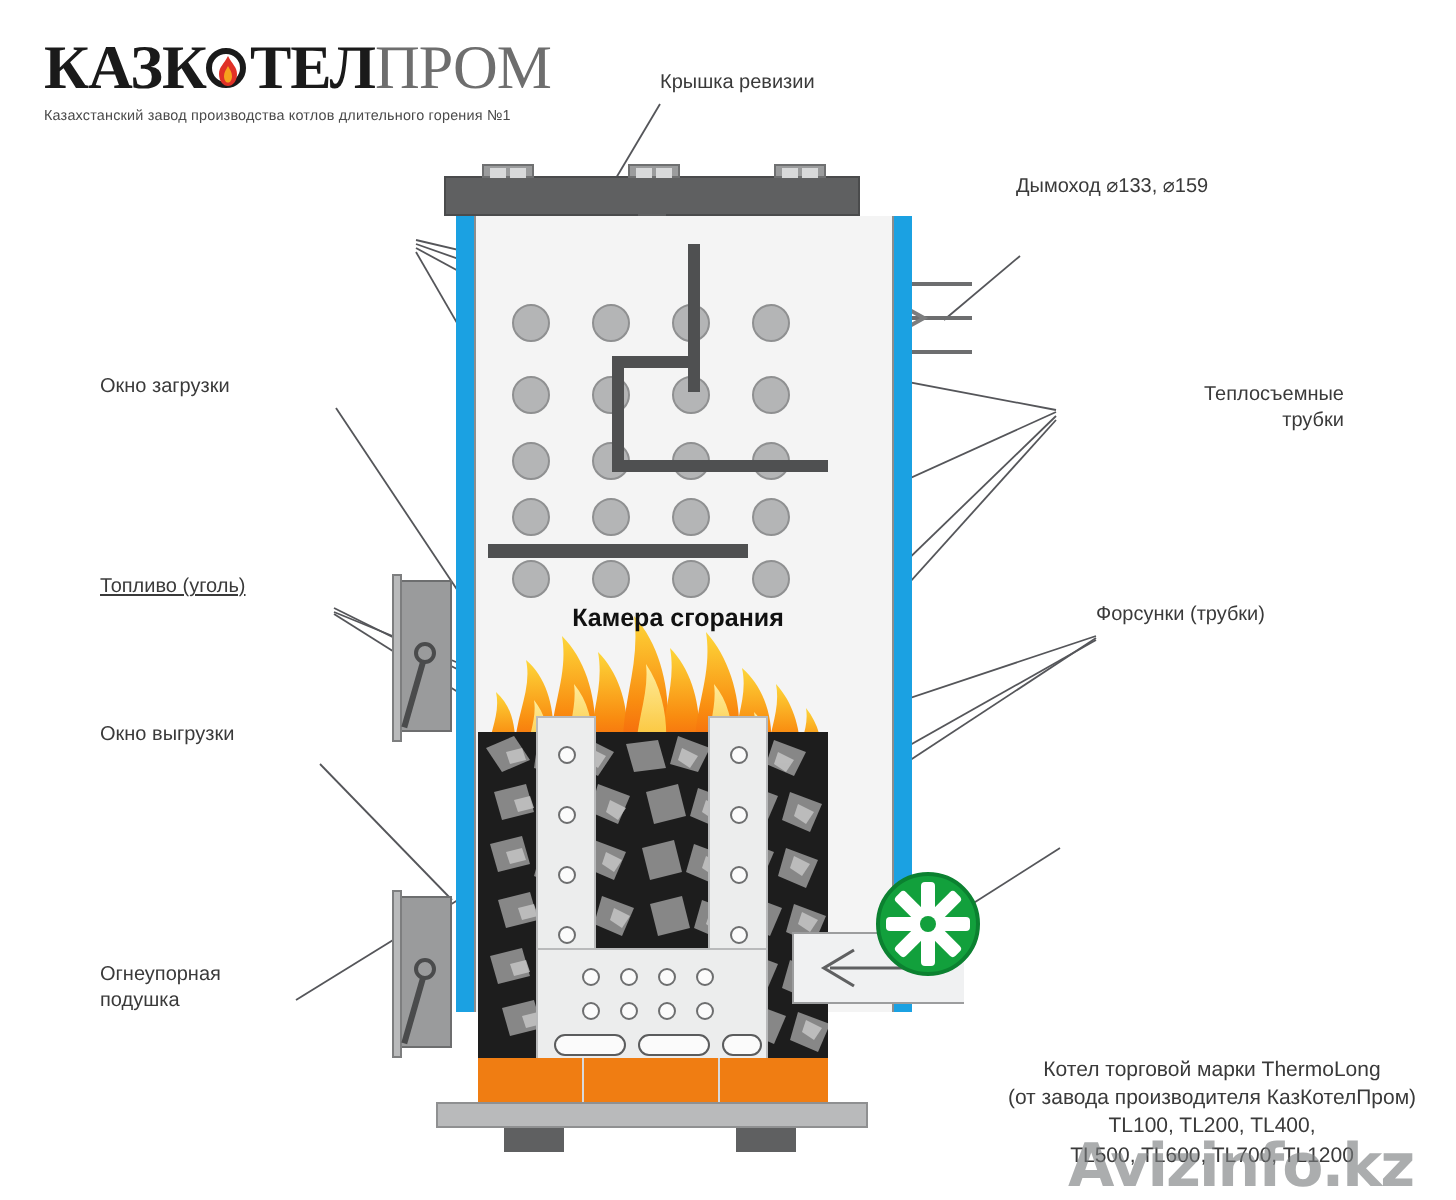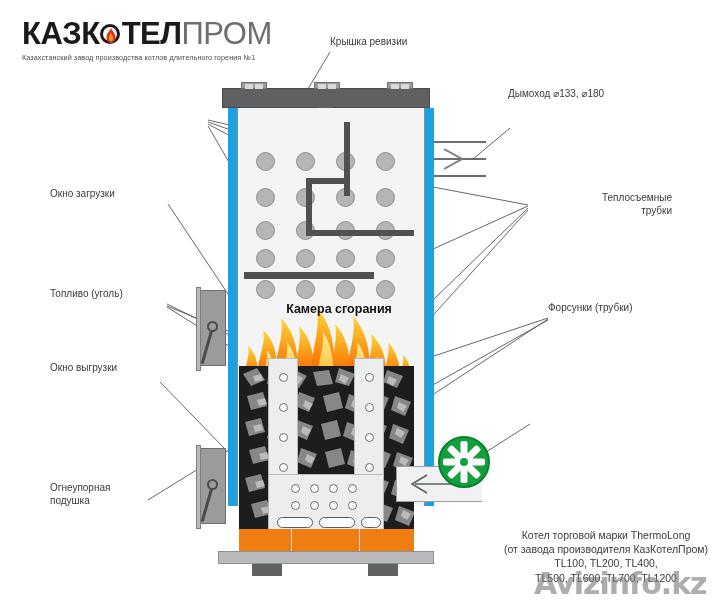--- a/index.html
+++ b/index.html
@@ -9,21 +9,21 @@
     background:#ffffff;
     font-family:"Liberation Sans","DejaVu Sans",sans-serif;
     position:relative;overflow:hidden;
     color:#3b3b3b;
   }
   #stage{position:absolute;left:0;top:0;width:728px;height:600px;}
 
   
   .logo-wrap{position:absolute;left:22px;top:18px;width:250px;}
   .logo-text{
-    font-family:Liberation Sans, sans-serif;
+    font-family:Liberation Serif, serif;
     font-size:31px;font-weight:bold;letter-spacing:-0.5px;
     line-height:1;white-space:nowrap;color:#1a1a1a;
   }
   .logo-text .lt-prom{color:#6e6e6e;font-weight:normal;}
   .logo-flame{
     display:inline-block;position:relative;width:22px;height:26px;
     vertical-align:-4px;
   }
   .logo-flame .ring{
     position:absolute;left:0;top:2px;width:20px;height:20px;
@@ -39,21 +39,21 @@
     position:absolute;font-size:10px;color:#3a3a3a;line-height:1.28;
     white-space:pre-line;
   }
   .lbl.r{text-align:right;}
 
   
   svg.lines{position:absolute;left:0;top:0;width:728px;height:600px;
     pointer-events:none;}
 
   
-  .boiler{position:absolute;left:228px;top:108px;width:206px;height:440px;}
+  .boiler{position:absolute;left:228px;top:108px;width:228px;height:440px;}
 
   
   .jacket-l,.jacket-r{
     position:absolute;top:0;width:9px;height:398px;background:#1ba1e2;
   }
   .jacket-l{left:0;}
   .jacket-r{right:0;}
   .shell-inner{
     position:absolute;left:9px;top:0;right:9px;height:398px;
     background:#f4f4f4;border-left:1.5px solid #8d8d8d;border-right:1.5px solid #8d8d8d;
@@ -211,28 +211,28 @@
 
       <line x1="548" y1="318" x2="386" y2="372"></line>
       <line x1="548" y1="319" x2="376" y2="432"></line>
       <line x1="548" y1="320" x2="300" y2="460"></line>
 
       <line x1="530" y1="424" x2="486" y2="452"></line>
     </g>
   </svg>
 
   <div class="lbl" style="left:50px;top:188px;">Окно загрузки</div>
-  <div class="lbl" style="left:50px;top:288px;">Топливо (уголь)</div>
+  <div class="lbl" style="left:50px;top:288px;text-decoration:underline;">Топливо (уголь)</div>
   <div class="lbl" style="left:50px;top:362px;">Окно выгрузки</div>
   <div class="lbl" style="left:50px;top:482px;">Огнеупорная
 подушка</div>
 
   <div class="lbl" style="left:330px;top:36px;">Крышка ревизии</div>
 
-  <div class="lbl" style="left:508px;top:88px;">Дымоход ⌀133, ⌀180</div>
+  <div class="lbl" style="left:508px;top:88px;">Дымоход ⌀133, ⌀159</div>
   <div class="lbl r" style="left:520px;top:192px;width:152px;">Теплосъемные
 трубки</div>
   <div class="lbl" style="left:548px;top:302px;">Форсунки (трубки)</div>
 
   <div class="flue">
     <div class="flue-line" style="top:0;"></div>
     <div class="flue-line" style="top:17px;"></div>
     <div class="flue-line" style="top:34px;"></div>
     <svg width="62" height="40" style="position:absolute;left:0;top:0;">
       <polyline points="20,8 38,18 20,28" fill="none" stroke="#7c7d7e" stroke-width="2"></polyline>

